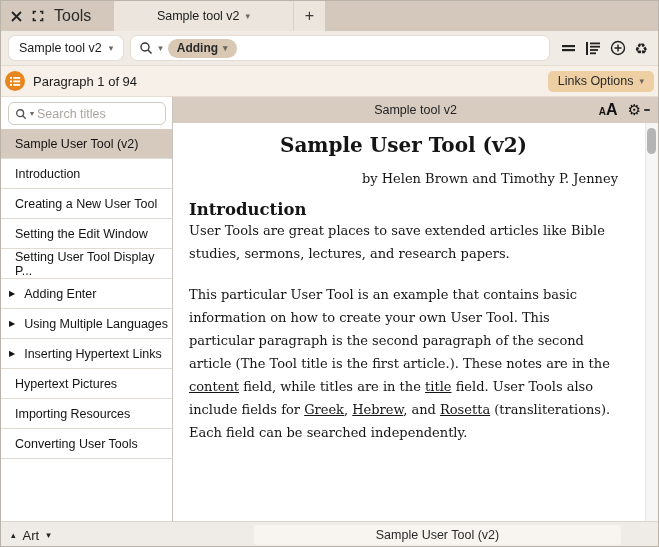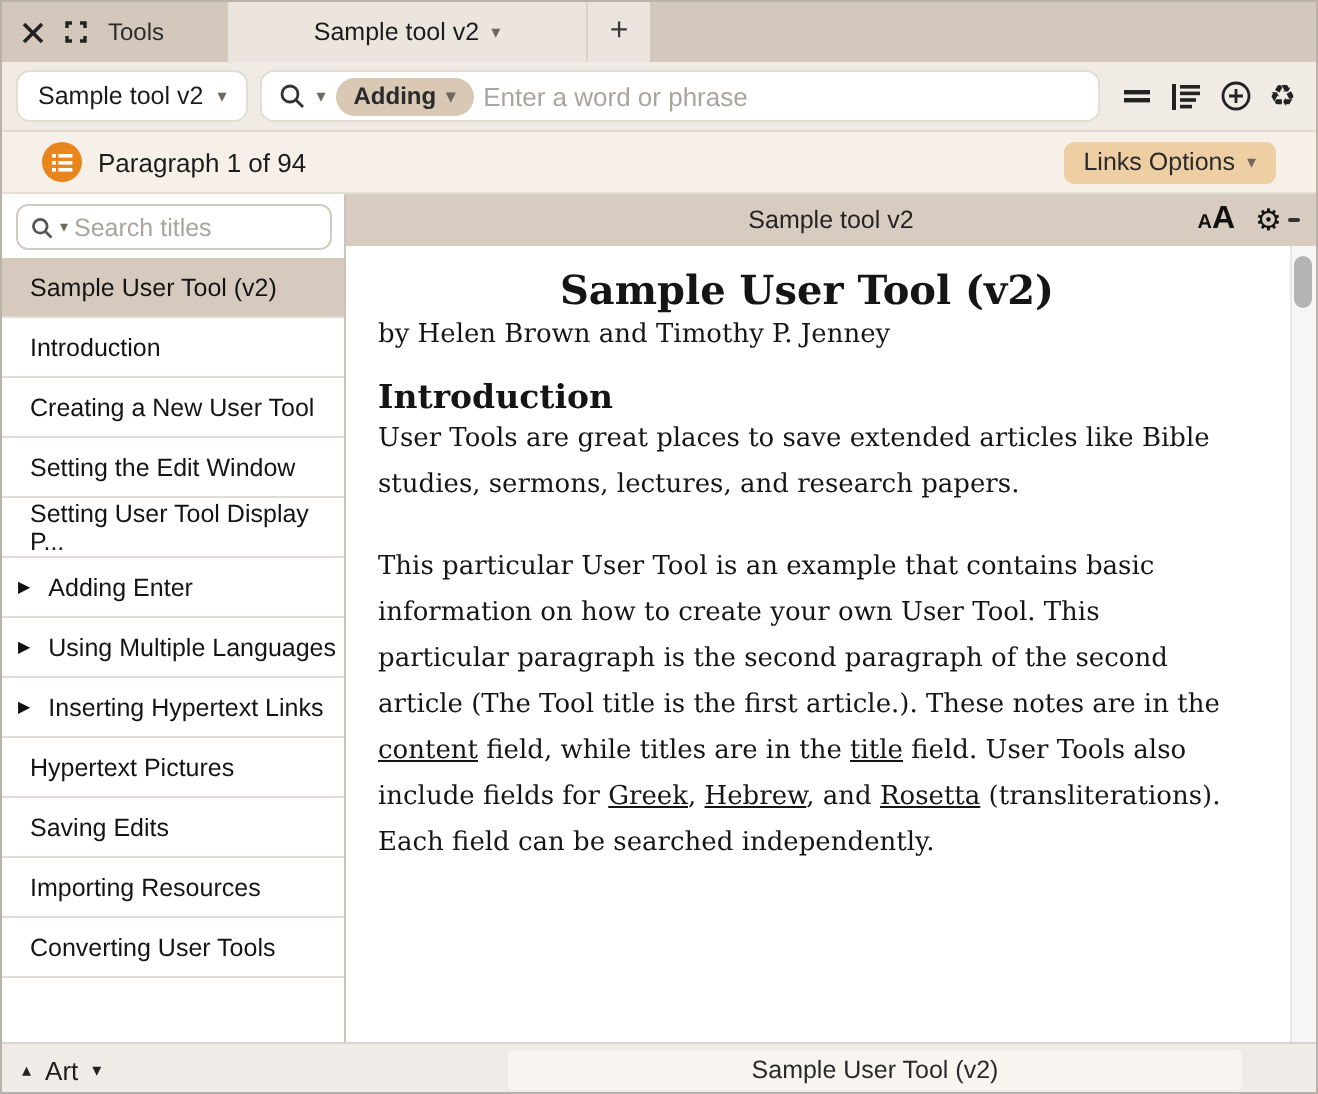--- a/index.html
+++ b/index.html
@@ -6,36 +6,36 @@
   html,body { background:#e9e4de; }
   .window {
     width:659px; height:547px; position:relative; overflow:hidden;
     font-family:"Liberation Sans", sans-serif; color:#1b1b1b; background:#fff;
     border:1px solid #b9b2a9;
   }
   
   .tabbar { height:30px; background:#d4c8bc; display:flex; align-items:stretch; }
   .win-controls { display:flex; align-items:center; gap:10px; padding:0 10px 0 10px; width:113px; }
   .icon-btn { display:inline-flex; align-items:center; justify-content:center; cursor:default; }
-  .tools-label { font-size:12px; color:#2b2b2b; }
+  .tools-label { font-size:16px; color:#2b2b2b; }
   .tab { width:180px; background:#ebe5dd; display:flex; align-items:center; justify-content:center; gap:6px; font-size:12.5px; border-right:1px solid #d9d0c6;}
   .tab .chev { font-size:9px; color:#6d6archively0; color:#6d675f; }
   .newtab { width:31px; background:#ebe5dd; display:flex; align-items:center; justify-content:center; font-size:16px; color:#3a3a3a; }
   .chev { font-size:9px; color:#6d675f; }
   
   .searchrow { height:35px; background:#f0ebe4; display:flex; align-items:center; padding:0 8px; gap:8px; border-bottom:1px solid #e2dcd3;}
   .tool-select { height:24px; background:#fff; border-radius:6px; display:flex; align-items:center; gap:7px; padding:0 10px; font-size:12.5px; box-shadow:0 0 0 1px #e3ddd4;}
   .searchfield { height:24px; background:#fff; border-radius:6px; flex:1; display:flex; align-items:center; gap:5px; padding:0 8px; box-shadow:0 0 0 1px #e3ddd4;}
   .searchfield input { border:none; outline:none; flex:1; font-size:13px; font-family:"Liberation Sans",sans-serif; color:#1b1b1b; background:transparent;}
   .searchfield input::placeholder { color:#a9a49e; }
   .scope-chip { background:#d8c8b4; border-radius:10px; height:19px; display:flex; align-items:center; gap:5px; padding:0 9px; font-size:12px; font-weight:bold; color:#2a2a2a;}
   .bar-icons { display:flex; align-items:center; gap:9px; padding:0 2px 0 4px;}
   .glyph { font-size:15px; color:#222; line-height:1;}
   
-  .pararow { height:31px; background:#f7f0e9; display:flex; align-items:center; padding:0 20px; border-bottom:1px solid #e6ded4;}
+  .pararow { height:31px; background:#f7f0e9; display:flex; align-items:center; padding:0 4px; border-bottom:1px solid #e6ded4;}
   .list-badge { width:20px; height:20px; border-radius:50%; background:#e8861d; display:flex; align-items:center; justify-content:center; margin-right:8px;}
   .para-status { font-size:13px; }
   .tool-options { margin-left:auto; height:21px; background:#eecfa4; border-radius:5px; display:flex; align-items:center; gap:6px; padding:0 10px; font-size:12.5px; color:#2a2a2a;}
   
   .bodywrap { display:flex; height:424px; }
   .sidebar { width:172px; background:#fff; border-right:1px solid #c9c3bb; display:flex; flex-direction:column; }
   .sb-search-wrap { padding:5px 6px 4px 7px; }
   .sb-search { height:23px; border:1px solid #d0cbc4; border-radius:6px; background:#fff; display:flex; align-items:center; gap:3px; padding:0 6px;}
   .sb-search input { border:none; outline:none; flex:1; font-size:12.5px; font-family:"Liberation Sans",sans-serif; background:transparent; color:#7f1d1d; min-width:0;}
   .sb-search input::placeholder { color:#a9a49e; }
@@ -46,21 +46,21 @@
   .main { flex:1; display:flex; flex-direction:column; min-width:0;}
   .main-header { height:26px; background:#d8ccc0; display:flex; align-items:center; padding:0 8px; position:relative;}
   .main-header .mh-title { position:absolute; left:0; right:0; text-align:center; font-size:12.5px; color:#232323;}
   .mh-right { margin-left:auto; display:flex; align-items:center; gap:10px; z-index:1;}
   .aa { font-weight:bold; color:#111; display:flex; align-items:baseline;}
   .aa .a-sm { font-size:10px; } .aa .a-lg { font-size:16px; }
   .gear { font-size:15px; color:#111; display:flex; align-items:center; gap:3px;}
   .gear .dash { width:6px; height:2px; background:#333; border-radius:1px; display:inline-block;}
   .content { flex:1; background:#fff; position:relative; overflow:hidden; padding:6px 40px 0 16px; font-family:"DejaVu Serif", serif; color:#151515;}
   .doc-title { text-align:center; font-size:20px; font-weight:bold; margin-top:4px;}
-  .doc-byline { text-align:left; font-size:13px; margin-top:3px;}
+  .doc-byline { text-align:right; font-size:13px; margin-top:14px;}
   .doc-h { font-size:16.5px; font-weight:bold; margin-top:14px;}
   .doc-p { font-size:13px; line-height:23px; }
   .doc-p.gap { margin-top:18px; }
   .scrolltrack { position:absolute; top:0; right:0; width:13px; height:100%; background:#f6f6f6; border-left:1px solid #e7e7e7;}
   .scrollthumb { position:absolute; top:5px; right:2px; width:9px; height:26px; border-radius:5px; background:#b4b4b4;}
   
   .bottombar { height:27px; background:#efebe6; border-top:1px solid #d9d4ce; display:flex; align-items:center; position:relative;}
   .zoom-ctl { display:flex; align-items:center; gap:7px; padding-left:10px; font-size:13px; color:#1e1e1e;}
   .zoom-ctl .tri { font-size:9px; color:#222;}
   .bb-status { position:absolute; left:253px; right:37px; top:3px; height:20px; background:#f8f5f0; border-radius:3px; display:flex; align-items:center; justify-content:center; font-size:12.5px; color:#2a2a2a;}
@@ -105,21 +105,20 @@
         <svg width="14" height="14" viewBox="0 0 14 14" fill="none" stroke="#333" stroke-width="1.4">
           <circle cx="6" cy="6" r="4"></circle>
             <path d="M9 9 L12.5 12.5"></path>
         </svg>
       </span>
       <span class="chev">▾</span>
       <span class="scope-chip">
         <span>Adding</span>
         <span class="chev">▾</span>
       </span>
-      <input type="text" placeholder="Enter a word or phrase" style="">
     </div>
     <div class="bar-icons">
       <span class="icon-btn">
         <svg width="15" height="12" viewBox="0 0 15 12">
             <rect x="1" y="3" width="13" height="2.2" fill="#222"></rect>
             <rect x="1" y="7" width="13" height="2.2" fill="#222"></rect>
           </svg>
       </span>
       <span class="icon-btn">
         <svg width="16" height="15" viewBox="0 0 16 15">
@@ -198,23 +197,20 @@
             <span>Using Multiple Languages</span>
           </div>
         <div class="sb-item">
             <span class="tri">▶</span>
             <span>Inserting Hypertext Links</span>
           </div>
         <div class="sb-item">
             <span>Hypertext Pictures</span>
           </div>
         <div class="sb-item">
-            <span>Saving Edits</span>
-          </div>
-        <div class="sb-item">
             <span>Importing Resources</span>
           </div>
         <div class="sb-item">
             <span>Converting User Tools</span>
           </div>
       </div>
     </div>
 
     <div class="main">
       <div class="main-header">

